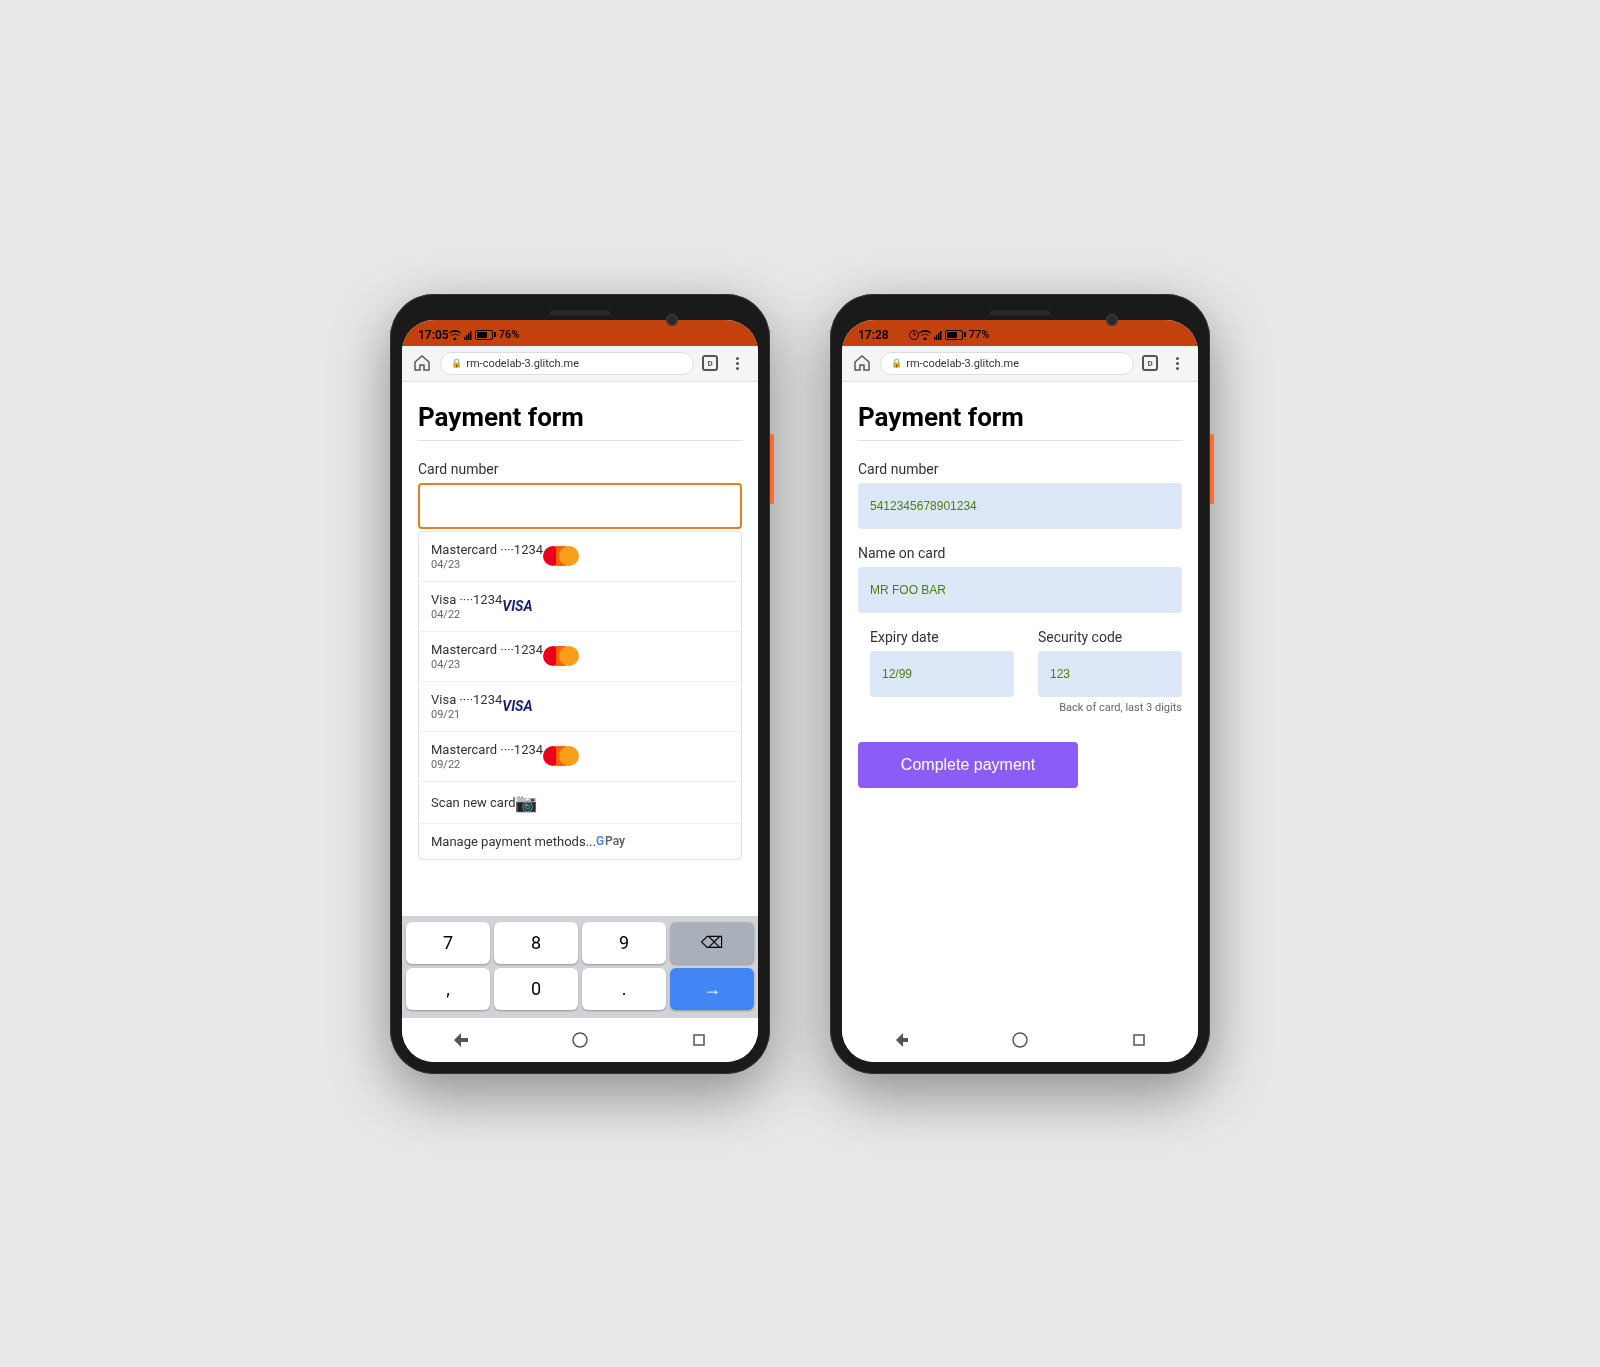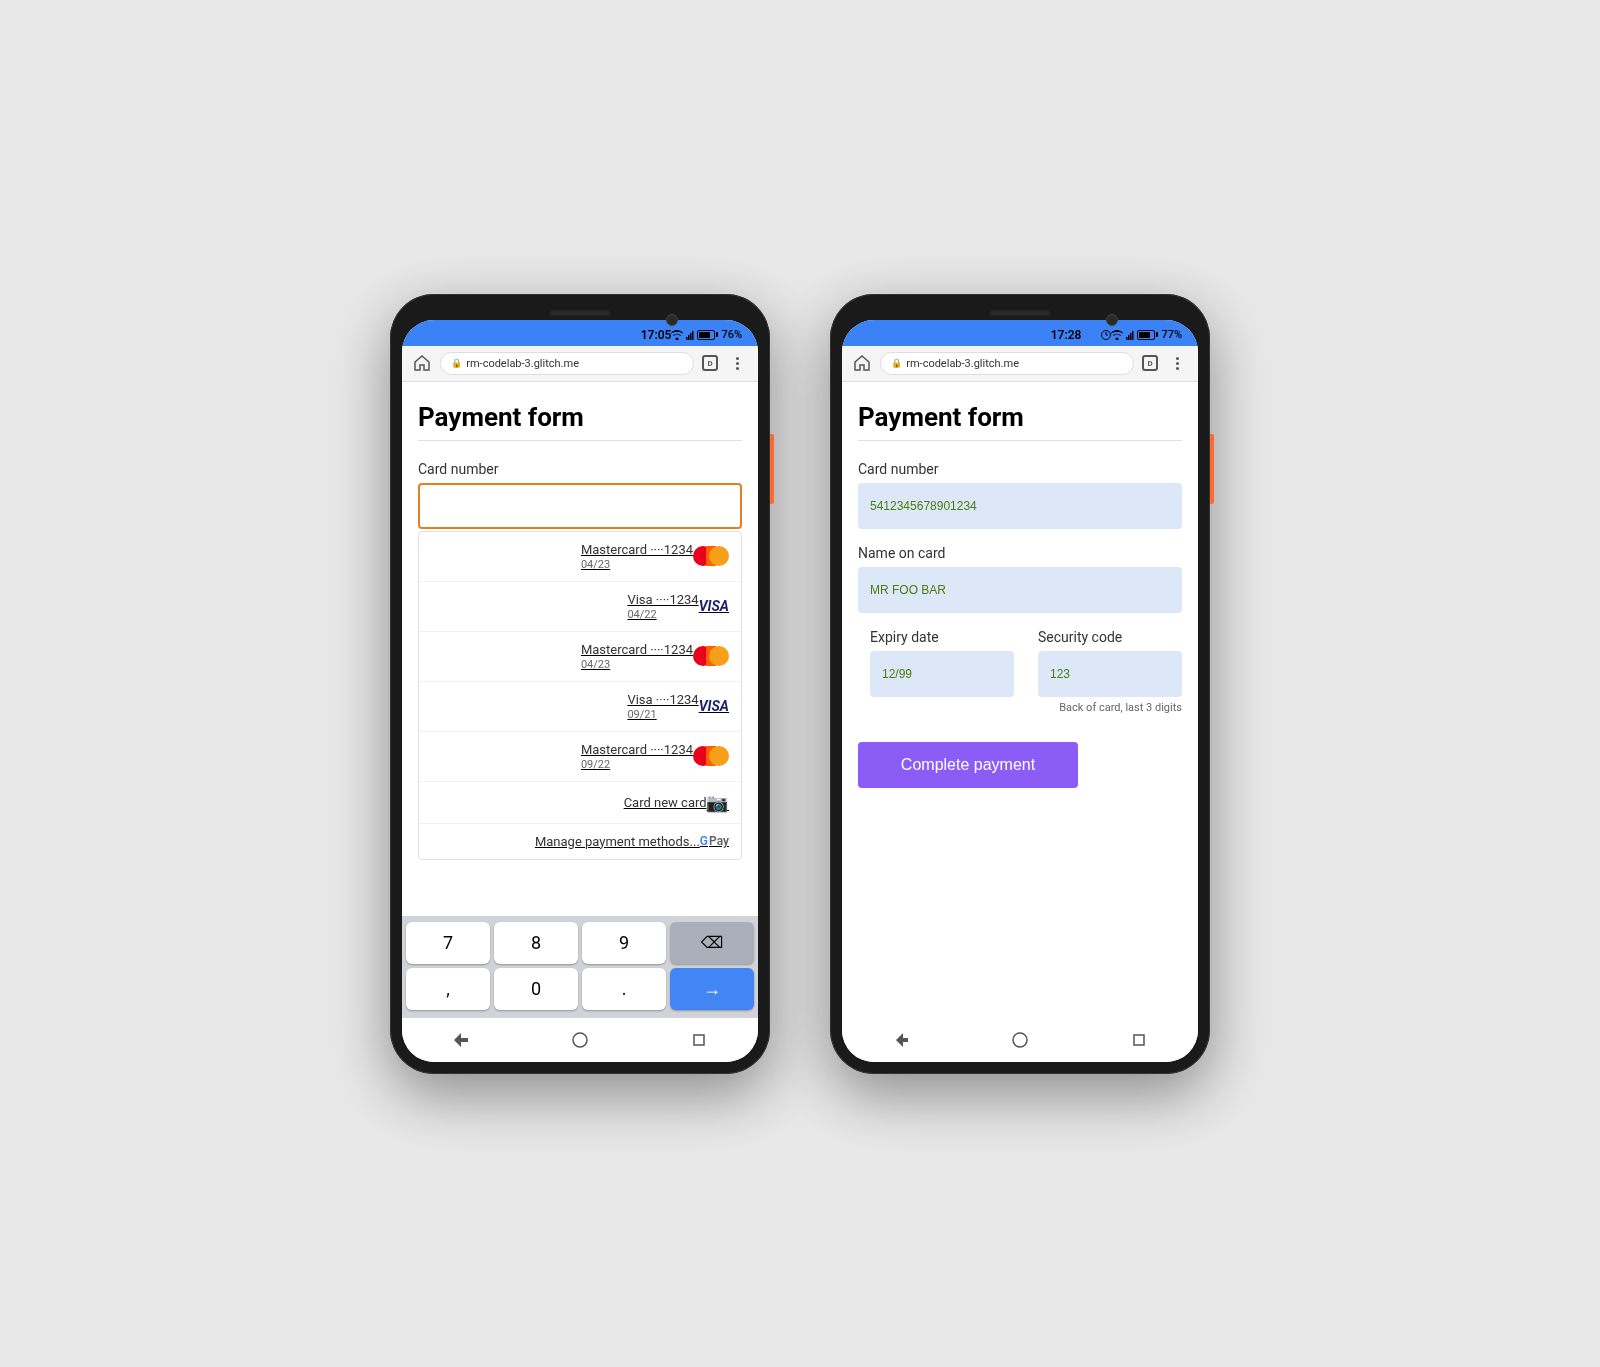--- a/index.html
+++ b/index.html
@@ -72,24 +72,24 @@
       flex: 1;
       background: white;
       border-radius: 32px;
       overflow: hidden;
       display: flex;
       flex-direction: column;
     }
 
     
     .status-bar {
-      background: #3b82f6;
+      background: #c2410c;
       padding: 8px 16px 4px;
       display: flex;
-      justify-content: flex-end;
+      justify-content: flex-start;
       align-items: center;
       font-size: 11px;
       font-weight: 500;
       color: #000;
     }
 
     .status-time {
       font-size: 12px;
       font-weight: 600;
     }
@@ -192,25 +192,24 @@
       border: 1px solid #e0e0e0;
       border-radius: 4px;
       margin-top: 2px;
       background: white;
       overflow: hidden;
     }
 
     .autocomplete-item {
       padding: 10px 12px;
       display: flex;
-      justify-content: flex-end;
+      justify-content: flex-start;
       align-items: center;
       border-bottom: 1px solid #f0f0f0;
       font-size: 13px;
-      text-decoration: underline;
     }
 
     .autocomplete-item:last-child {
       border-bottom: none;
     }
 
     .card-info {
       display: flex;
       flex-direction: column;
     }
@@ -544,21 +543,21 @@
               <span class="card-expiry">09/22</span>
             </div>
             <div class="mastercard-icon">
               <div class="mc-circle-left"></div>
               <div class="mc-overlap"></div>
               <div class="mc-circle-right"></div>
             </div>
           </div>
 
           <div class="autocomplete-item">
-            <span class="card-name">Card new card</span>
+            <span class="card-name">Scan new card</span>
             <span class="scan-icon">📷</span>
           </div>
 
           <div class="autocomplete-item">
             <span class="card-name">Manage payment methods...</span>
             <div class="gpay-icon">
               <span class="g-letter">G</span>
               <span class="pay-text">Pay</span>
             </div>
           </div>

